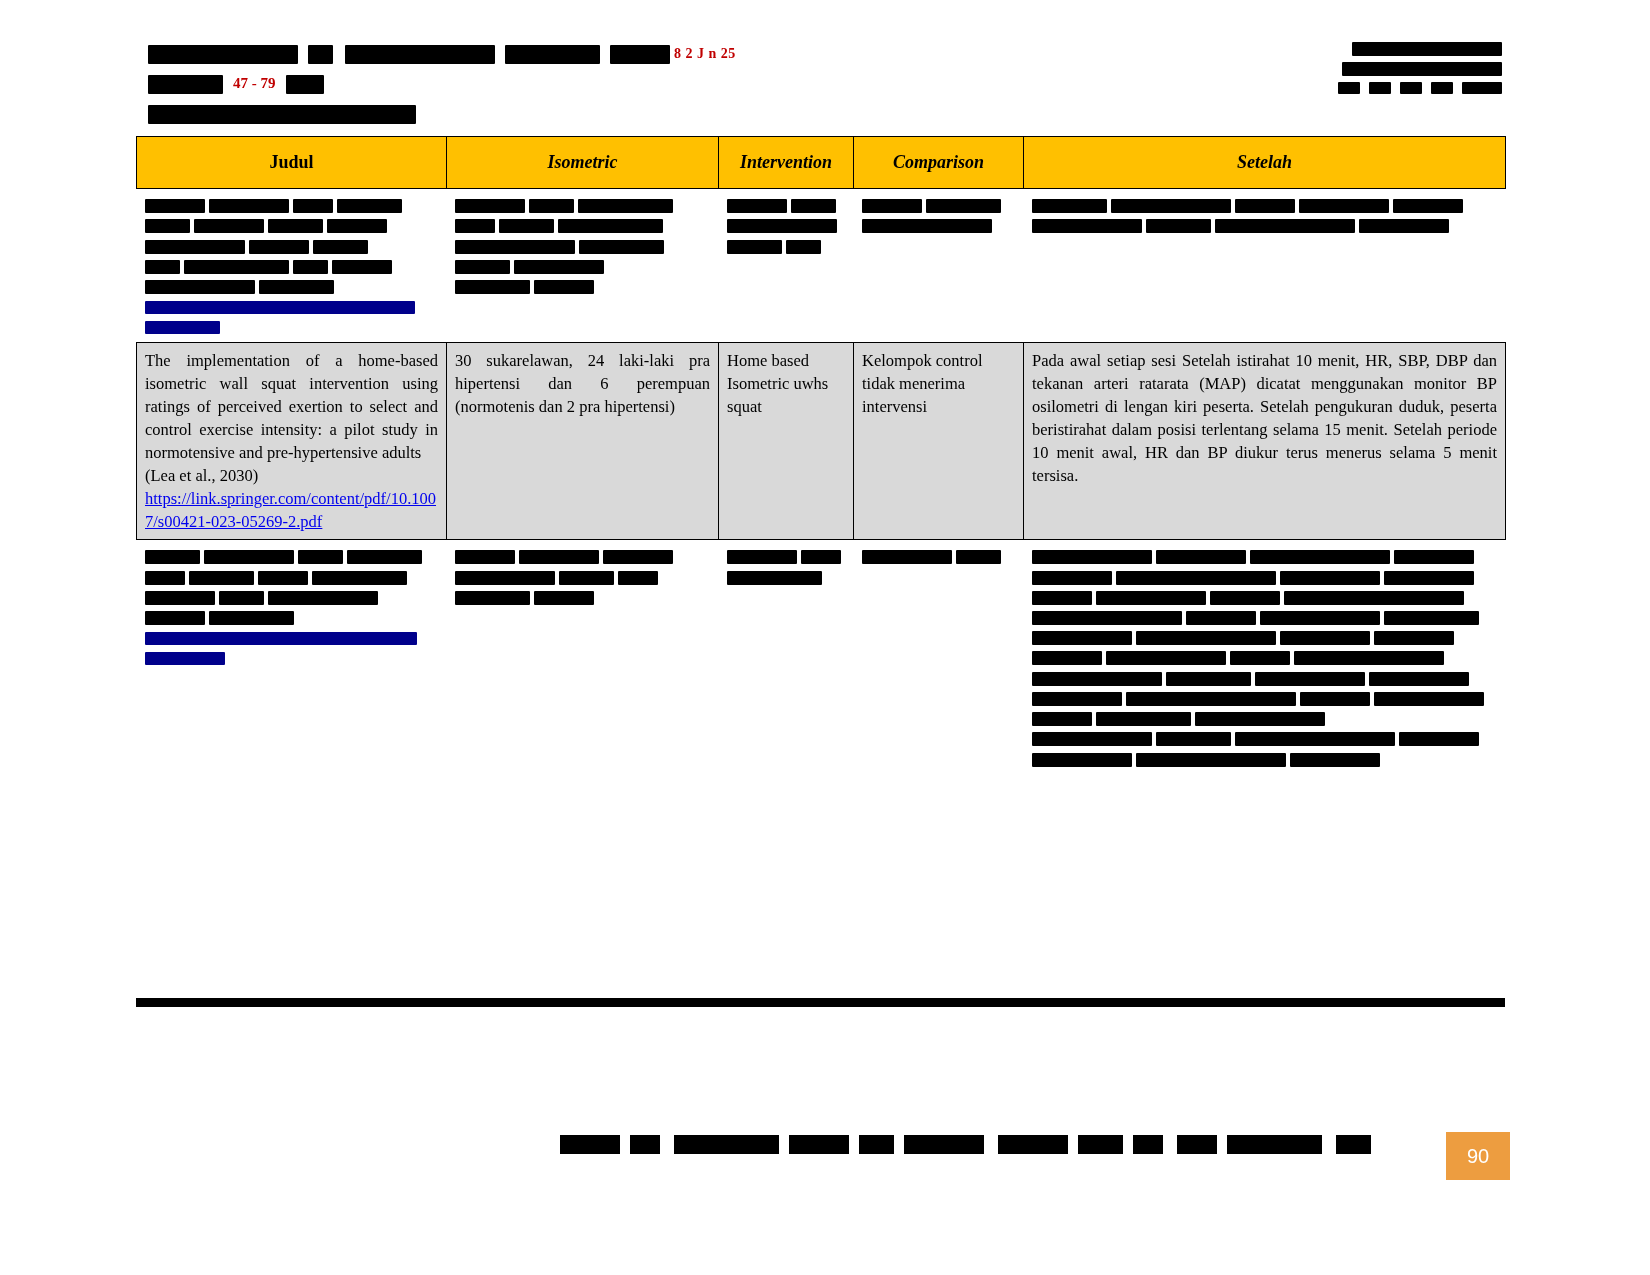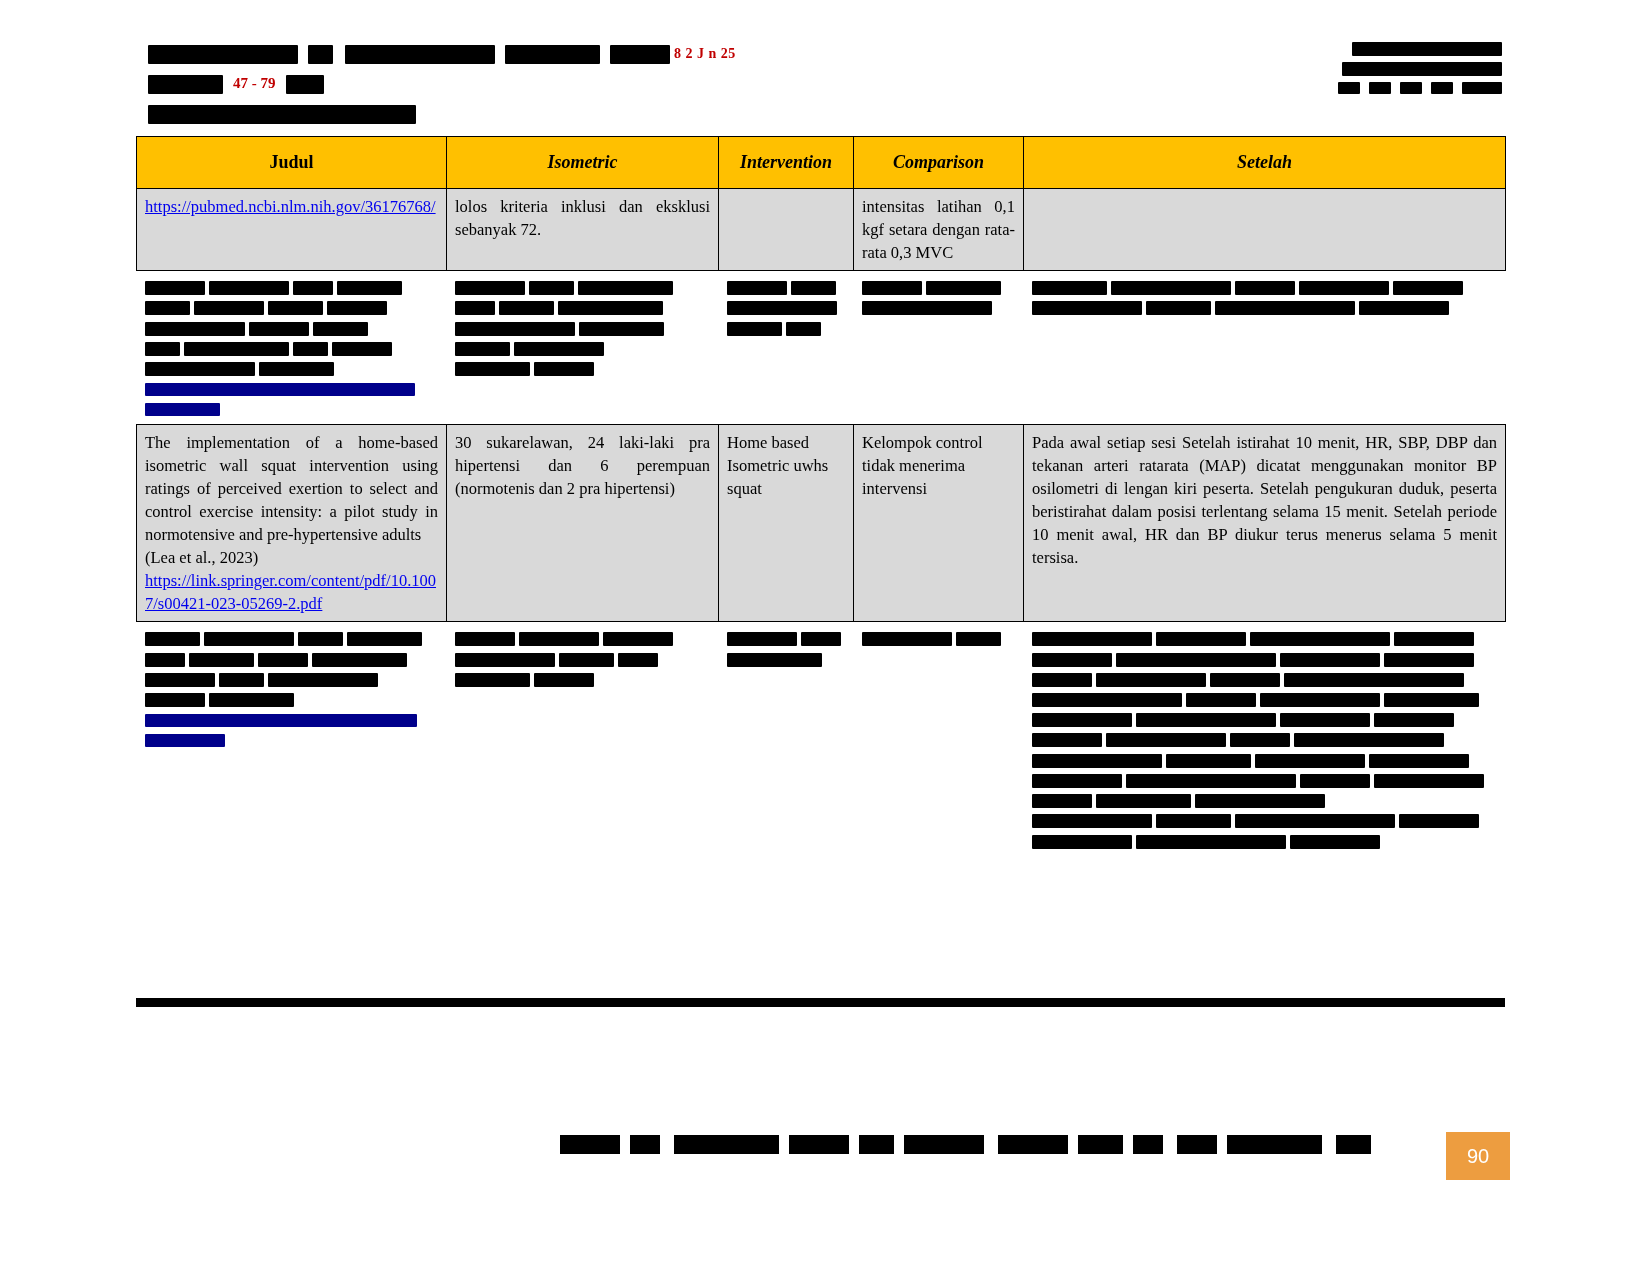--- a/index.html
+++ b/index.html
@@ -202,29 +202,20 @@
     <tr class="hdr-row">
       <th>Judul</th>
       <th class="it">Isometric</th>
       <th class="it">Intervention</th>
       <th class="it">Comparison</th>
       <th class="it">Setelah</th>
     </tr>
   </thead>
   <tbody>
 
-    <tr class="row-grey top bot">
-      <td>
-        <a class="lnk" href="#">https://pubmed.ncbi.nlm.nih.gov/36176768/</a>
-      </td>
-      <td class="just">lolos kriteria inklusi dan eksklusi sebanyak 72.</td>
-      <td></td>
-      <td class="just">intensitas latihan 0,1 kgf setara dengan rata-rata 0,3 MVC</td>
-      <td></td>
-    </tr>
 
     <tr class="row-white">
       <td>
         <div class="blkline blk">
           <i style="width:60px;"></i><i style="width:80px;"></i><i style="width:40px;"></i><i style="width:65px;"></i>
         </div>
         <div class="blkline blk">
           <i style="width:45px;"></i><i style="width:70px;"></i><i style="width:55px;"></i><i style="width:60px;"></i>
         </div>
         <div class="blkline blk">
@@ -261,21 +252,21 @@
       </td>
       <td>
         <div class="blkline blk"><i style="width:75px;"></i><i style="width:120px;"></i><i style="width:60px;"></i><i style="width:90px;"></i><i style="width:70px;"></i></div>
         <div class="blkline blk"><i style="width:110px;"></i><i style="width:65px;"></i><i style="width:140px;"></i><i style="width:90px;"></i></div>
       </td>
     </tr>
 
     <tr class="row-grey top bot">
       <td>
         <div class="it just">The implementation of a home-based isometric wall squat intervention using ratings of perceived exertion to select and control exercise intensity: a pilot study in normotensive and pre-hypertensive adults</div>
-        <div><span>(Lea </span><span class="it">et al</span><span>., 2023)</span></div>
+        <div><span>(Lea </span><span class="it">et al</span><span>., 2030)</span></div>
         <a class="lnk" href="#">https://link.springer.com/content/pdf/10.1007/s00421-023-05269-2.pdf</a>
       </td>
       <td class="just">30 sukarelawan, 24 laki-laki pra hipertensi dan 6 perempuan (normotenis dan 2 pra hipertensi)</td>
       <td class="it">Home based Isometric uwhs squat</td>
       <td>Kelompok control tidak menerima intervensi</td>
       <td class="just">Pada awal setiap sesi Setelah istirahat 10 menit, HR, SBP, DBP dan tekanan arteri ratarata (MAP) dicatat menggunakan monitor BP osilometri di lengan kiri peserta. Setelah pengukuran duduk, peserta beristirahat dalam posisi terlentang selama 15 menit. Setelah periode 10 menit awal, HR dan BP diukur terus menerus selama 5 menit tersisa.</td>
     </tr>
 
     <tr class="row-white">
       <td>

